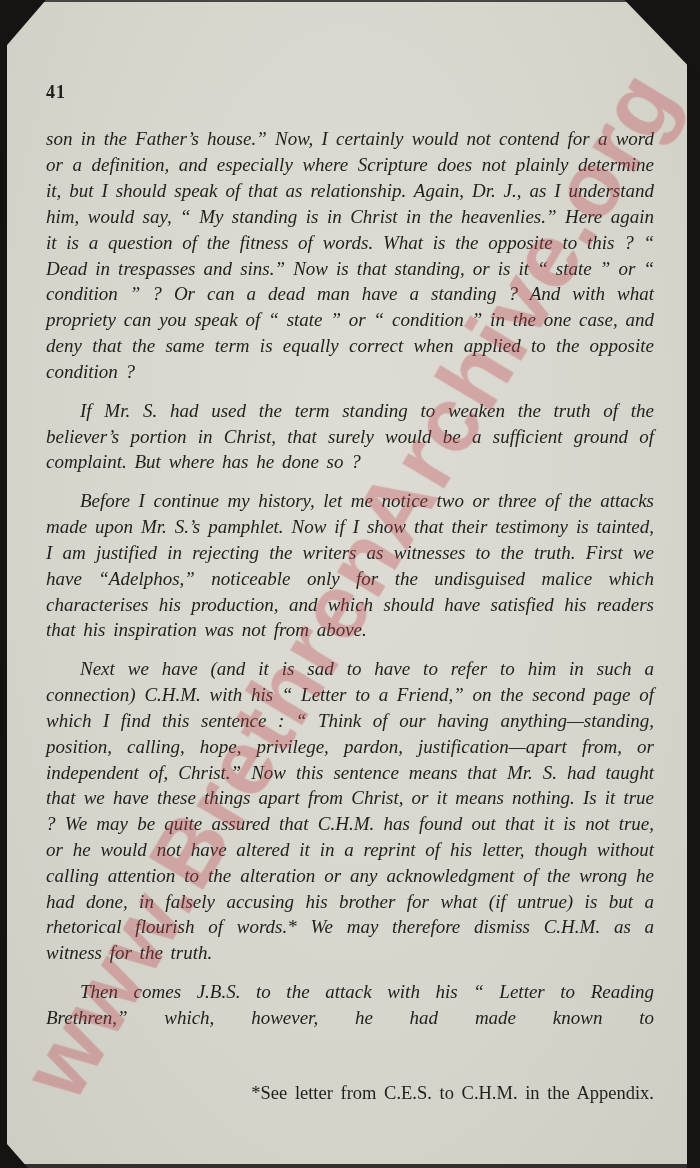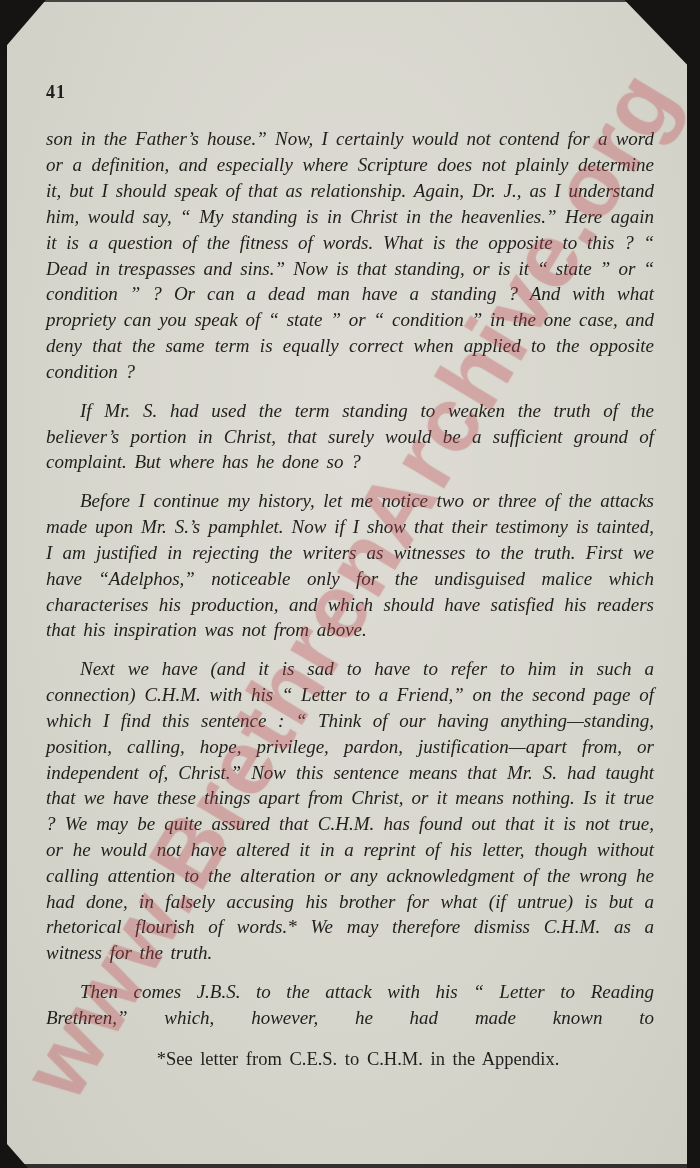--- a/index.html
+++ b/index.html
@@ -46,23 +46,23 @@
     font-style: italic;
   }
   .text-block p.no-indent {
     text-indent: 0;
   }
   .text-block p.stretch-last {
     text-align-last: justify;
     margin-bottom: 12px;
   }
   .footnote {
-    margin-top: 16px;
+    margin-top: 50px;
     text-indent: 16px;
-    text-align: center;
+    text-align: right;
     font-size: 18.5px;
   }
   .watermark {
     position: absolute;
     left: 50%;
     top: 50%;
     transform: translate(-50%, -50%) rotate(-59deg);
     z-index: 3;
     font-family: "Liberation Sans", "DejaVu Sans", sans-serif;
     font-size: 92px;

